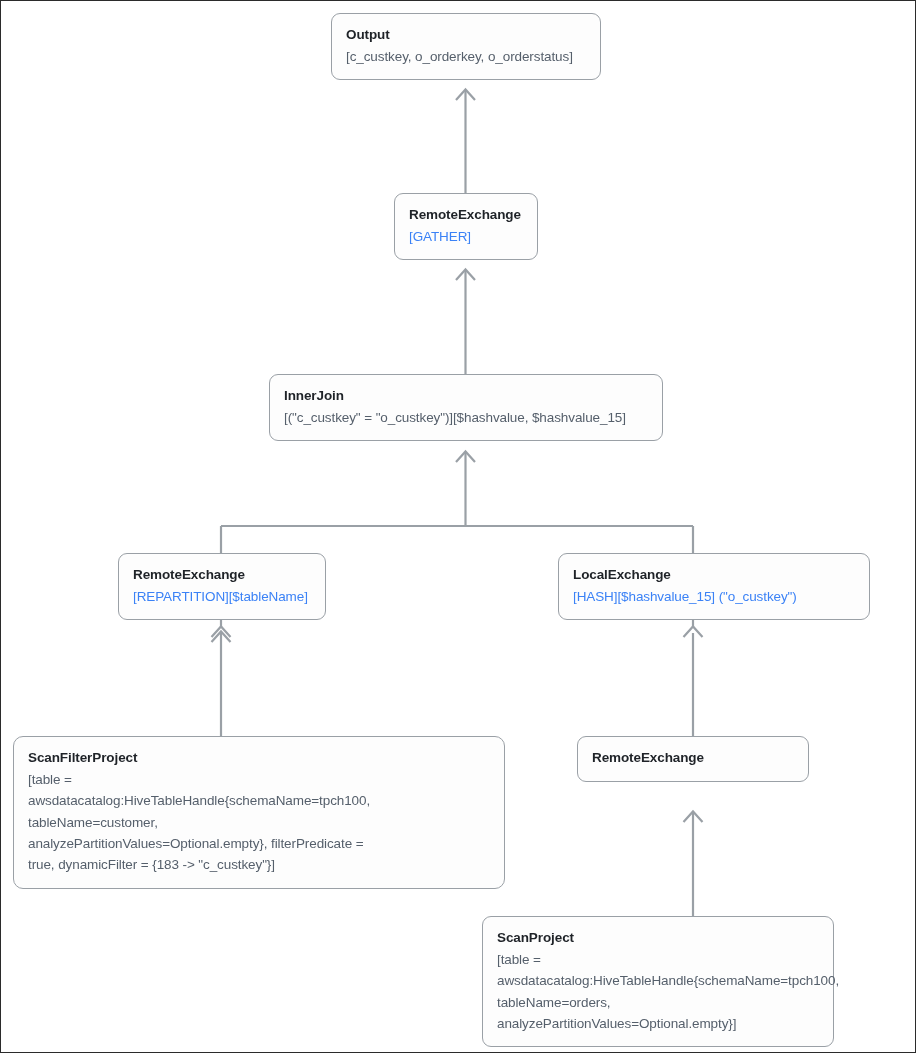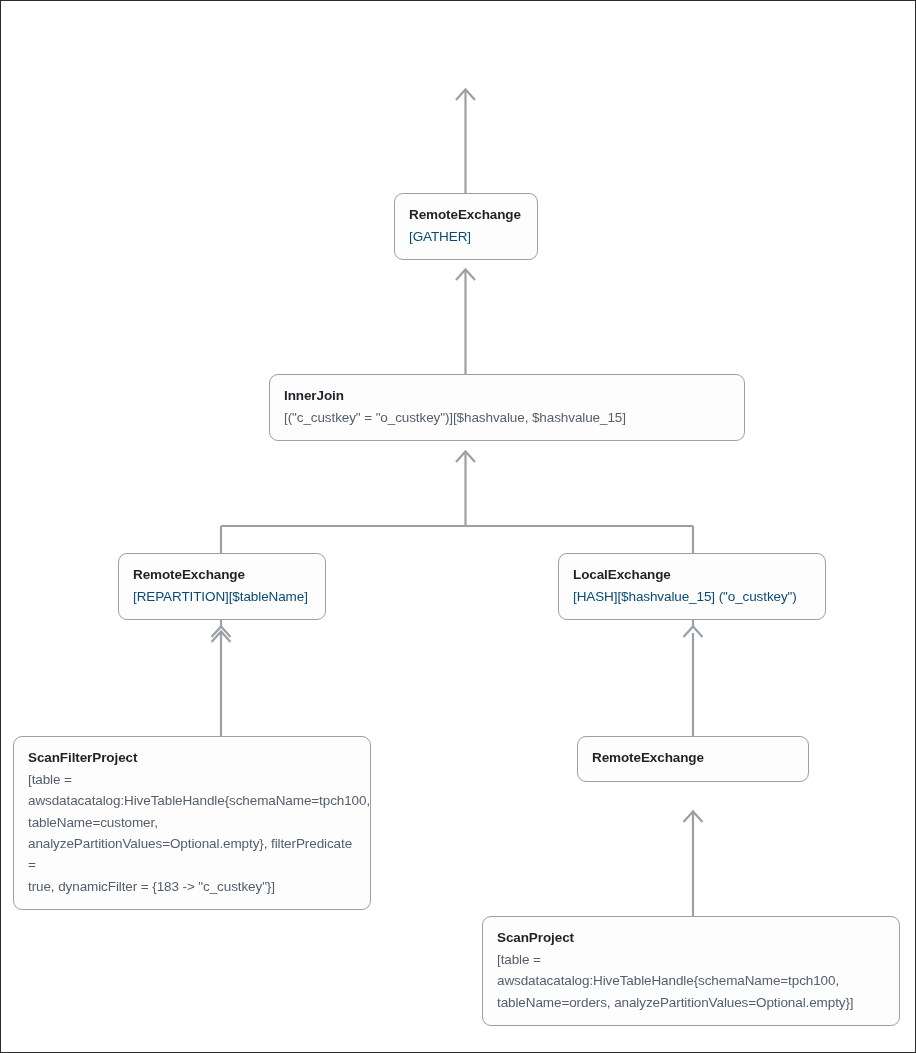--- a/index.html
+++ b/index.html
@@ -43,21 +43,21 @@
   .node-sub {
     font-size: 13.5px;
     font-weight: normal;
     color: #555f6b;
     line-height: 1.58;
     letter-spacing: -0.1px;
     white-space: pre-wrap;
     word-break: normal;
   }
   .node-sub.dim {
-    color: #0c4a6e;
+    color: #3b82f6;
   }
 </style>
 </head>
 <body>
 
 <div id="canvas">
 
   <svg id="edges" viewBox="0 0 916 1053" width="916" height="1053" aria-hidden="true">
     <g fill="none" stroke="#9aa0a6" stroke-width="2.2" stroke-linecap="butt" stroke-linejoin="miter">
 
@@ -81,54 +81,58 @@
       <line x1="220" y1="735" x2="220" y2="632"></line>
       <polyline points="210.5,641 220,630.5 229.5,641"></polyline>
 
       <line x1="692" y1="915" x2="692" y2="812"></line>
       <polyline points="682.5,821 692,810.5 701.5,821"></polyline>
 
       <line x1="692" y1="735" x2="692" y2="632"></line>
     </g>
   </svg>
 
+  <div class="node" style="left:330px; top:12px; width:270px;">
+    <div class="node-title">Output</div>
+    <div class="node-sub">[c_custkey, o_orderkey, o_orderstatus]</div>
+  </div>
 
   <div class="node" style="left:393px; top:192px; width:144px;">
     <div class="node-title">RemoteExchange</div>
     <div class="node-sub dim">[GATHER]</div>
   </div>
 
-  <div class="node" style="left:268px; top:373px; width:476px;">
+  <div class="node" style="left:268px; top:373px; width:394px;">
     <div class="node-title">InnerJoin</div>
     <div class="node-sub">[("c_custkey" = "o_custkey")][$hashvalue, $hashvalue_15]</div>
   </div>
 
   <div class="node" style="left:117px; top:552px; width:208px;">
     <div class="node-title">RemoteExchange</div>
     <div class="node-sub dim">[REPARTITION][$tableName]</div>
   </div>
 
-  <div class="node" style="left:557px; top:552px; width:268px;">
+  <div class="node" style="left:557px; top:552px; width:312px;">
     <div class="node-title">LocalExchange</div>
     <div class="node-sub dim">[HASH][$hashvalue_15] ("o_custkey")</div>
   </div>
 
-  <div class="node" style="left:12px; top:735px; width:358px;">
+  <div class="node" style="left:12px; top:735px; width:492px;border-radius:10px;">
     <div class="node-title">ScanFilterProject</div>
     <div class="node-sub">[table =
 awsdatacatalog:HiveTableHandle{schemaName=tpch100,
 tableName=customer,
 analyzePartitionValues=Optional.empty}, filterPredicate =
 true, dynamicFilter = {183 -&gt; "c_custkey"}]</div>
   </div>
 
   <div class="node" style="left:576px; top:735px; width:232px;">
     <div class="node-title">RemoteExchange</div>
   </div>
 
-  <div class="node" style="left:481px; top:915px; width:418px;">
+  <div class="node" style="left:481px; top:915px; width:352px;">
     <div class="node-title">ScanProject</div>
     <div class="node-sub">[table =
 awsdatacatalog:HiveTableHandle{schemaName=tpch100,
 tableName=orders, analyzePartitionValues=Optional.empty}]</div>
   </div>
 
 </div>
 
 </body></html>

